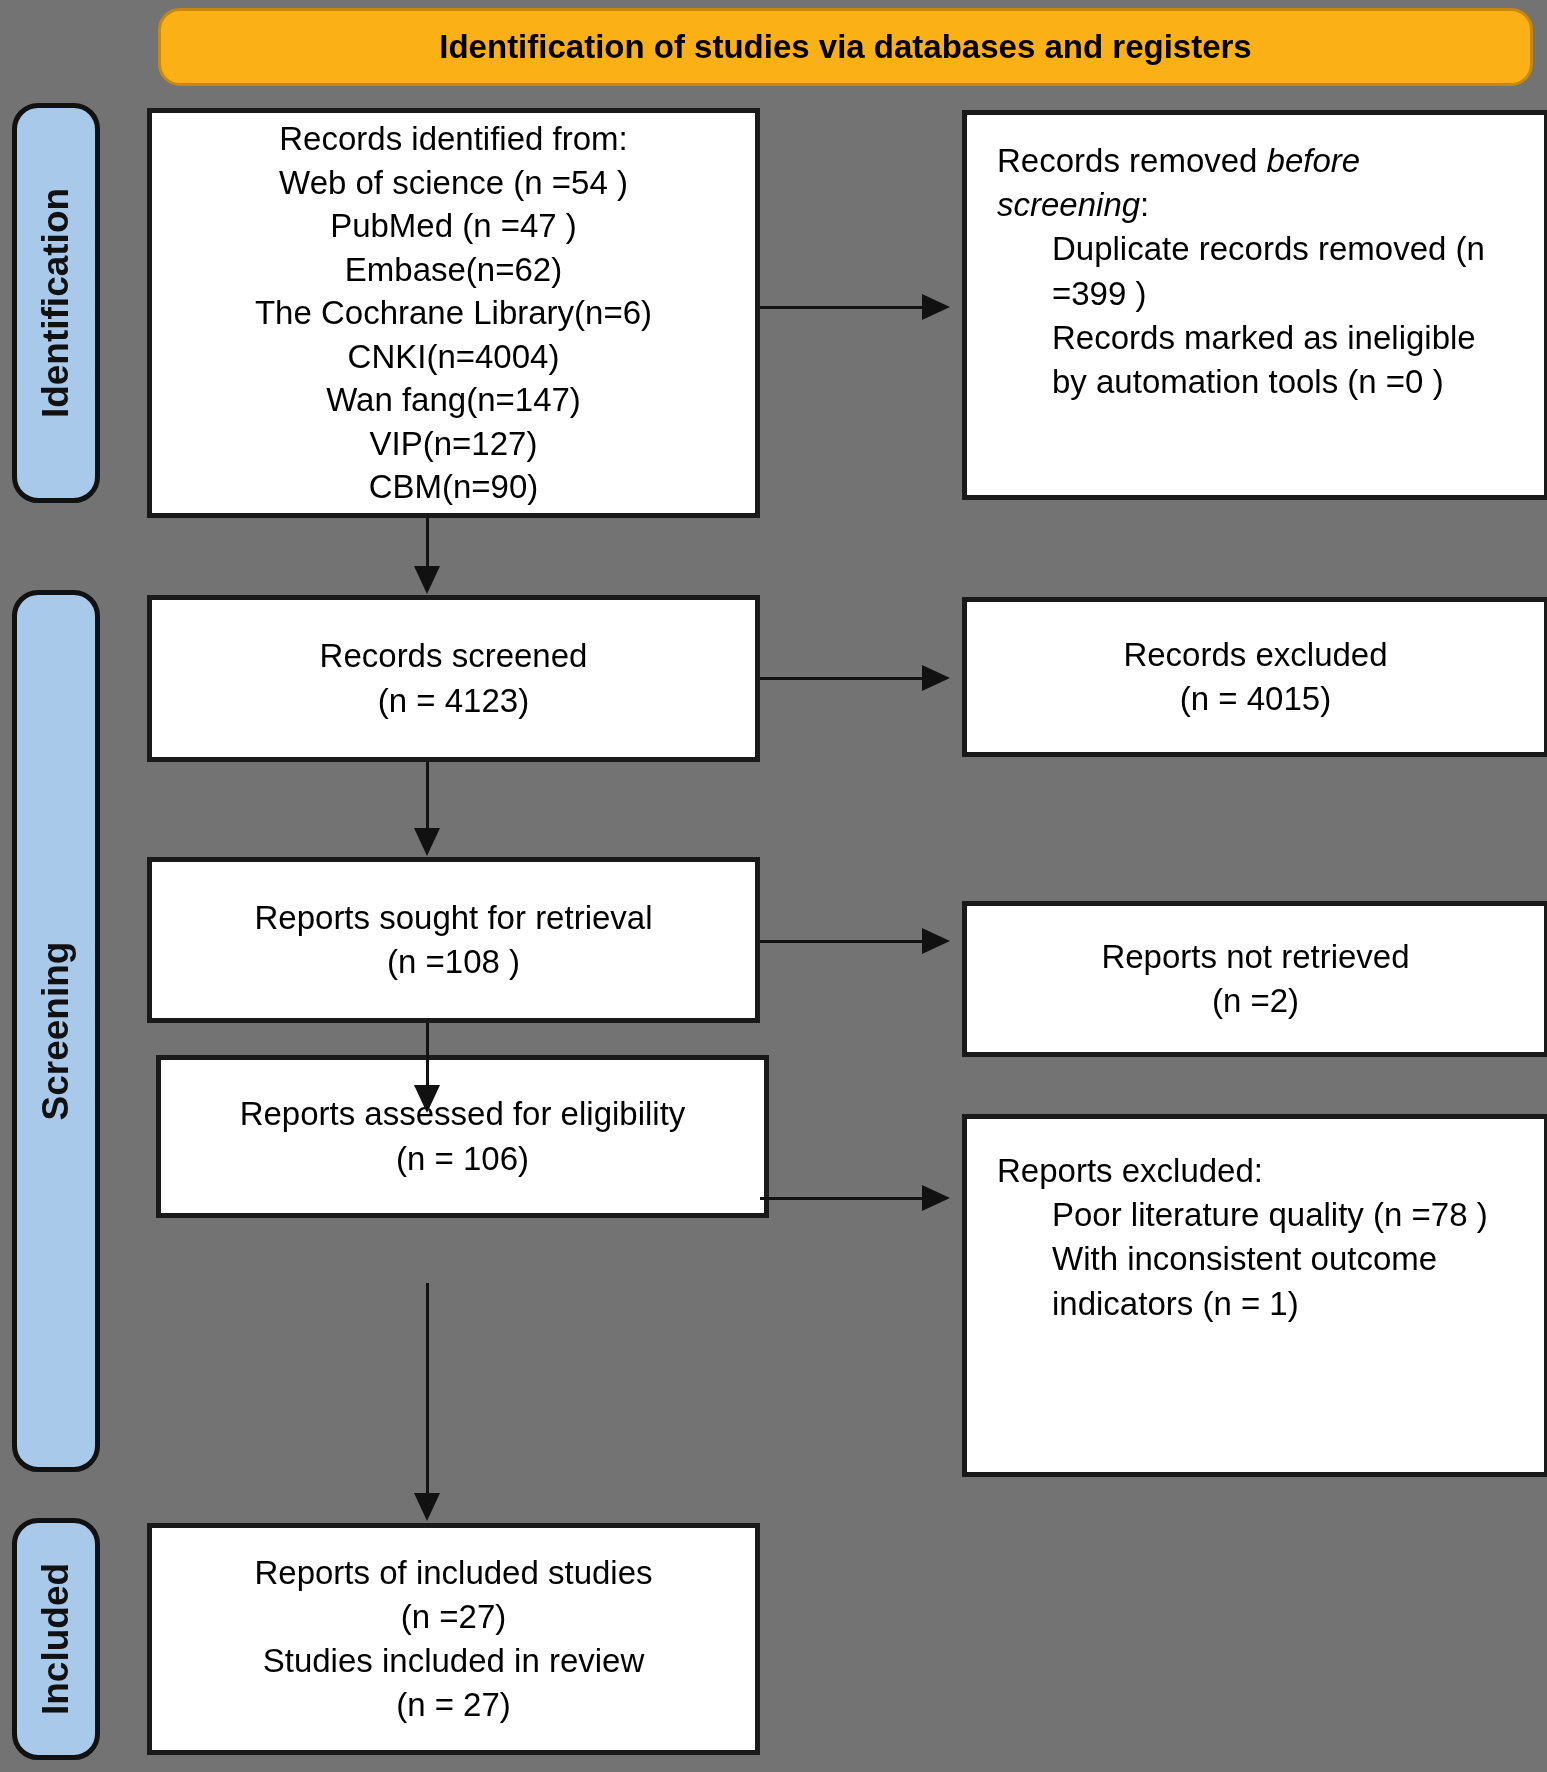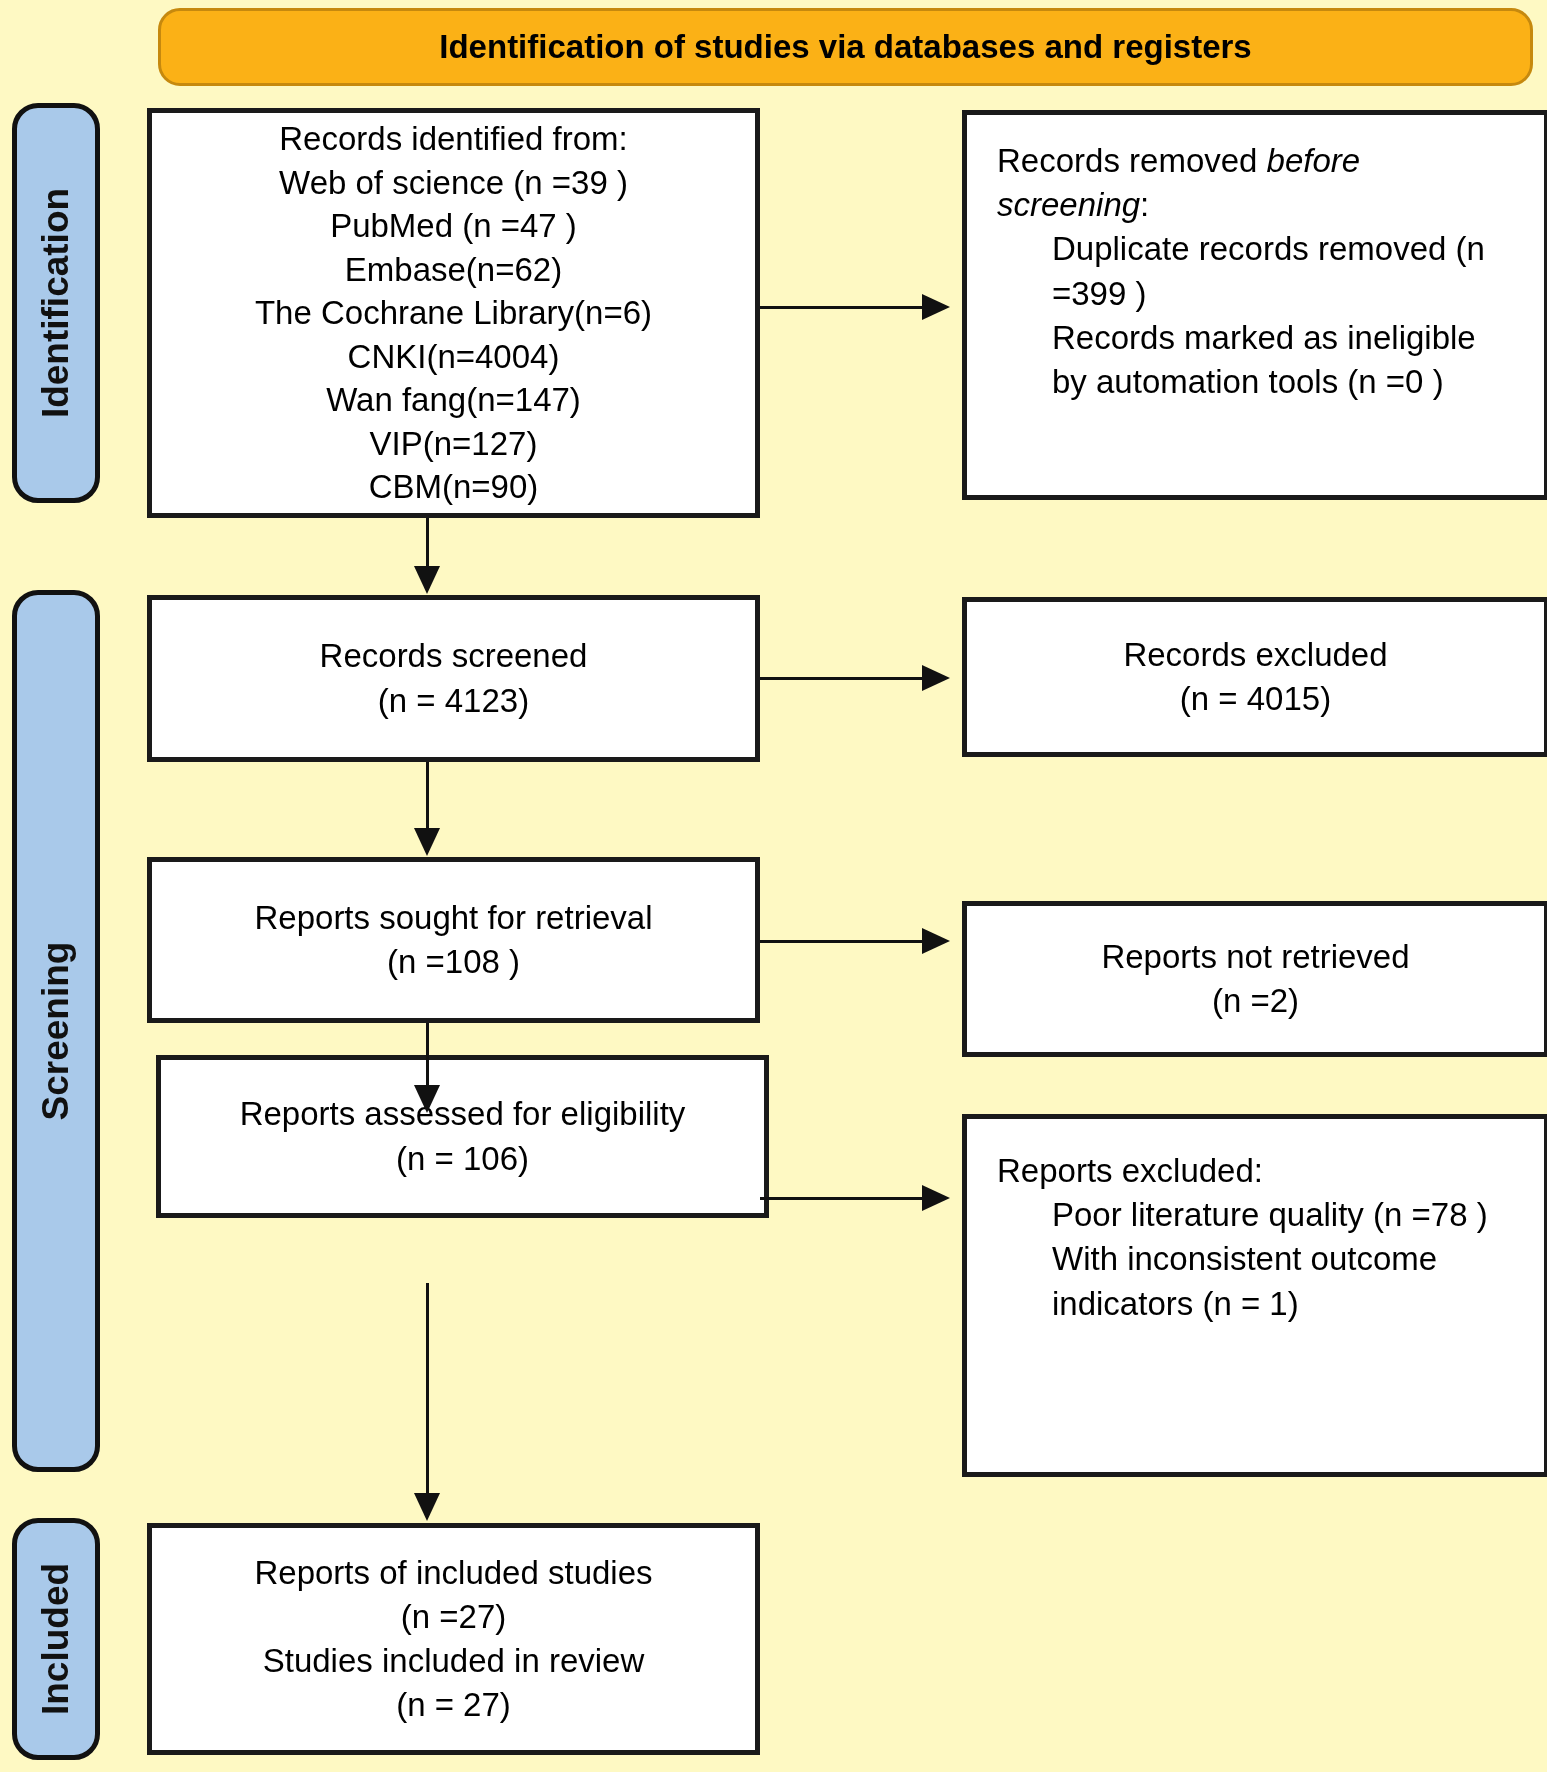--- a/index.html
+++ b/index.html
@@ -1,17 +1,17 @@
 <!DOCTYPE html>
 <html><head>
 <meta charset="utf-8">
 <style>
   html, body { margin:0; padding:0; background:#ffffff; }
   .canvas {
-    position:relative; width:1547px; height:1772px; background:#fef9c3;
+    position:relative; width:1547px; height:1772px; background:#737373;
     font-family:"Liberation Sans", sans-serif; color:#000;
   }
 
   
   .banner {
     position:absolute; left:158px; top:8px; width:1375px; height:78px;
     background:#FBB116; border:3px solid #C6890E; border-radius:22px;
     box-sizing:border-box; display:flex; align-items:center; justify-content:center;
     font-size:33px; font-weight:bold; color:#000;
   }
@@ -99,21 +99,21 @@
   </div>
   <div class="stage" id="stage-screening">
     <span class="vtext">Screening</span>
   </div>
   <div class="stage" id="stage-included">
     <span class="vtext">Included</span>
   </div>
 
   <div class="box leftcol center-box" id="box-identified">
     <div>Records identified from:</div>
-    <div>Web of science (n =39 )</div>
+    <div>Web of science (n =54 )</div>
     <div>PubMed (n =47 )</div>
     <div>Embase(n=62)</div>
     <div>The Cochrane Library(n=6)</div>
     <div>CNKI(n=4004)</div>
     <div>Wan fang(n=147)</div>
     <div>VIP(n=127)</div>
     <div>CBM(n=90)</div>
   </div>
 
   <div class="box leftcol center-box" id="box-screened">

